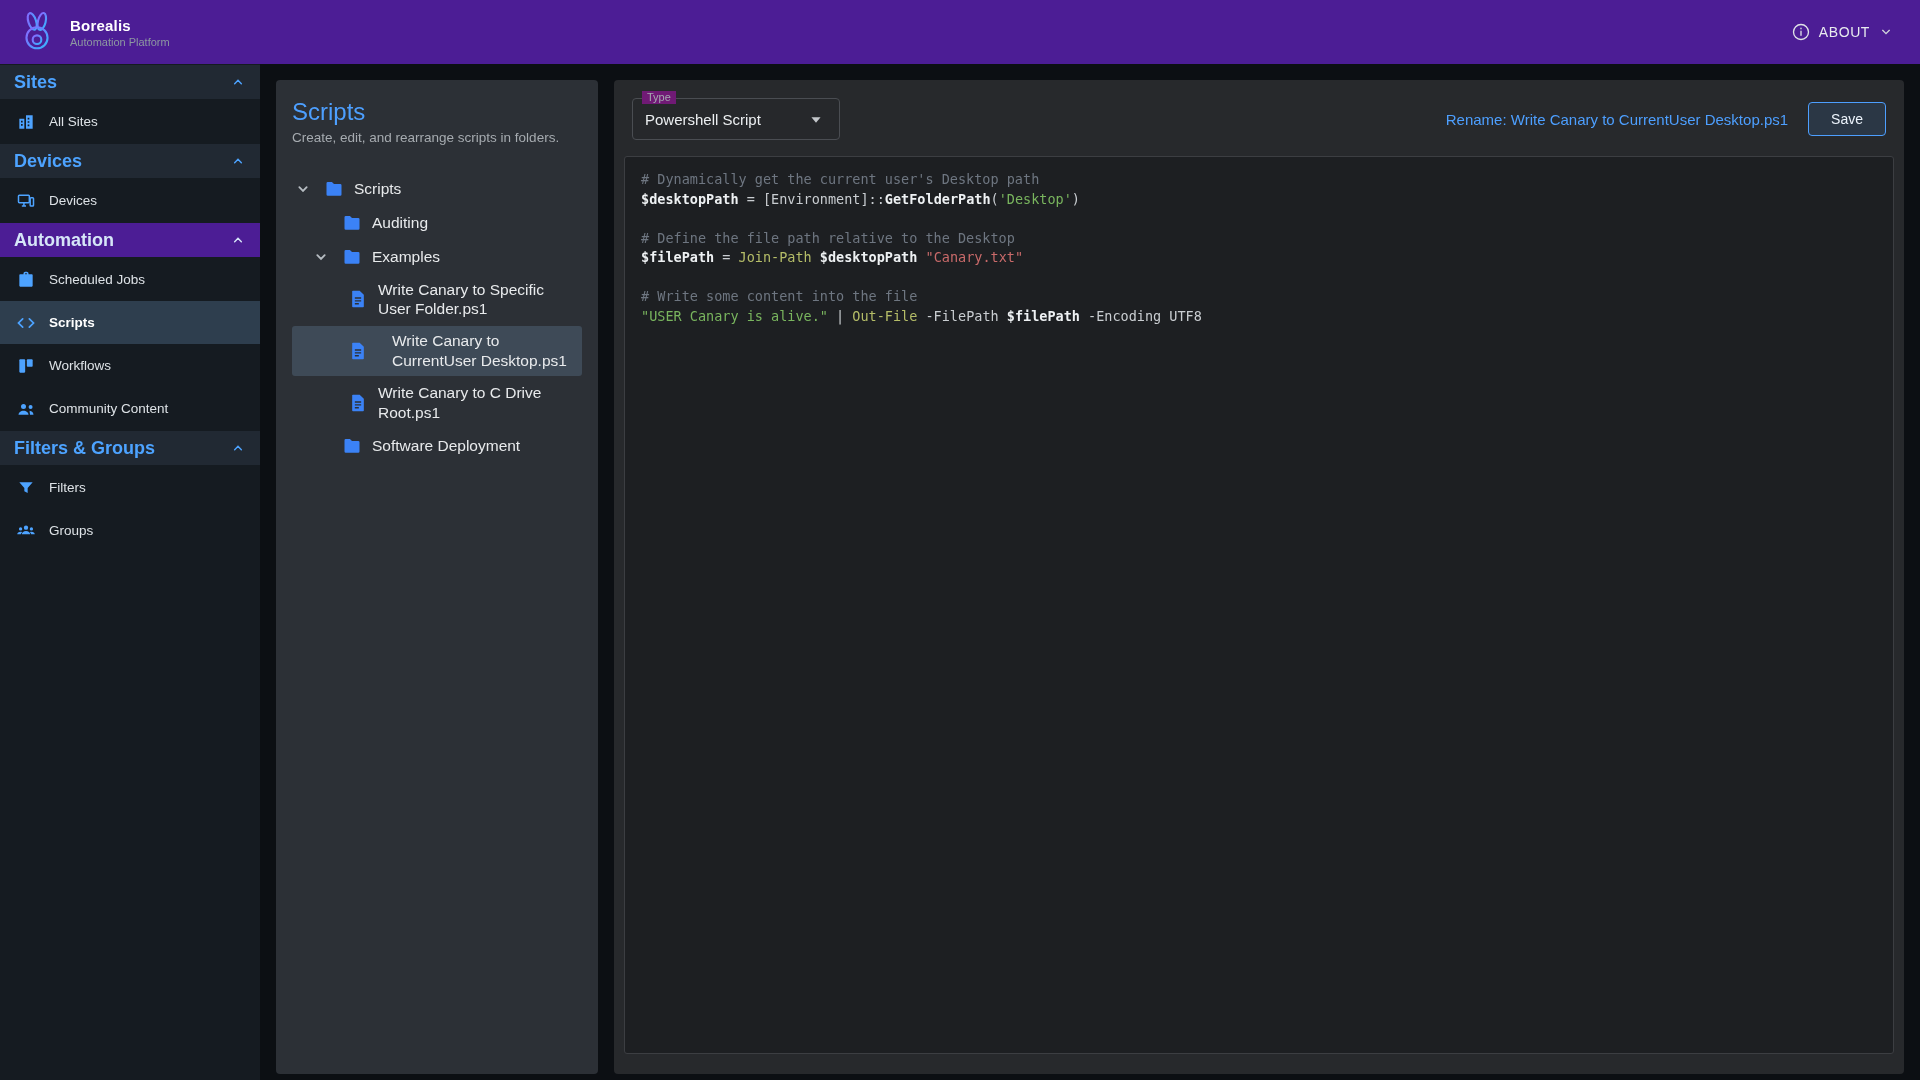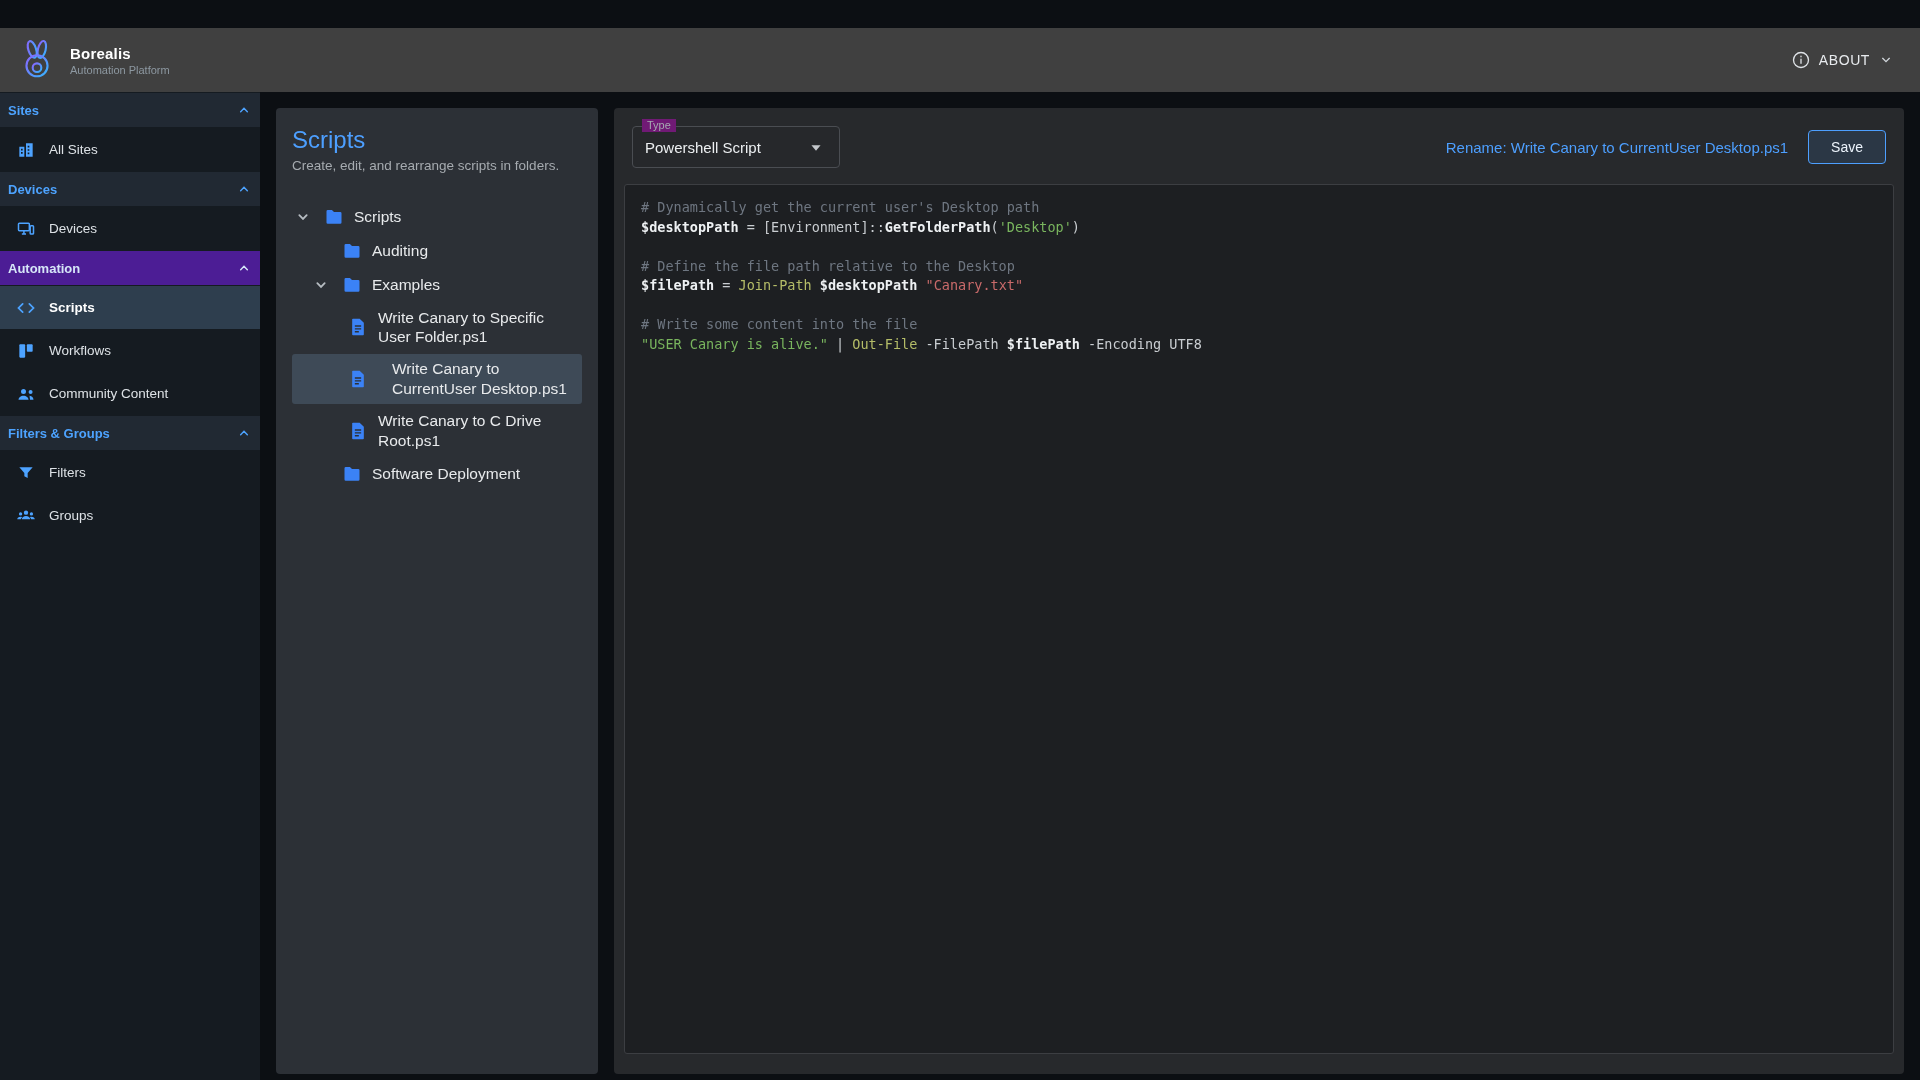--- a/index.html
+++ b/index.html
@@ -8,43 +8,42 @@
     width: 1920px; height: 1080px; overflow: hidden;
     font-family: "Liberation Sans", "DejaVu Sans", sans-serif;
     color: #e6e9ec; background: #0c0f13;
     display: flex; flex-direction: column;
   }
   .icon svg { width: 100%; height: 100%; display: block; }
 
   
   .topbar {
     height: 64px; flex-shrink: 0;
-    background: #404040;
+    background: #4c1d95;
     display: flex; align-items: center; justify-content: space-between;
     padding: 0 26px 0 14px;
-    margin-top: 28px;
   }
   .brand { display: flex; align-items: center; gap: 10px; }
   .brand-logo { width: 46px; height: 46px; }
   .brand-name { font-size: 15px; font-weight: 700; color: #ffffff; letter-spacing: .2px; }
   .brand-sub { font-size: 11px; color: #8d98a1; margin-top: 2px; }
   .about { display: flex; align-items: center; gap: 8px; cursor: pointer; }
   .about-label { font-size: 14px; letter-spacing: .6px; color: #e8ebee; }
   .about .info { width: 20px; height: 20px; color: #dfe3e7; }
   .about .chev { width: 16px; height: 16px; color: #cfd4d9; }
 
   
   .main-row { flex: 1; display: flex; min-height: 0; }
 
   
   .sidebar { width: 260px; flex-shrink: 0; background: #151b21; display: flex; flex-direction: column; }
   .sb-section {
     height: 34px; flex-shrink: 0; background: #212933; color: #4da3ff;
     display: flex; align-items: center; justify-content: space-between;
-    padding: 0 8px; font-size: 13px; font-weight: 700; cursor: pointer;
+    padding: 0 14px; font-size: 18px; font-weight: 700; cursor: pointer;
     margin-bottom: 1px; margin-top: 1px;
   }
   .sb-section.active { background: #4c1d95; color: #d6e6f8; }
   .sb-sec-chev { width: 16px; height: 16px; }
   .sb-item {
     height: 43px; flex-shrink: 0; display: flex; align-items: center; gap: 13px;
     padding: 0 16px; font-size: 13.5px; color: #dde2e6; cursor: pointer;
   }
   .sb-item.selected { background: #2e3e4e; font-weight: 700; color: #ffffff; }
   .sb-icon { width: 20px; height: 20px; color: #4da3ff; flex-shrink: 0; }
@@ -189,20 +188,28 @@
         <span class="sb-item-label">Devices</span>
       </div>
       <div class="sb-section active">
         <span class="sb-sec-label">Automation</span>
         <span class="sb-sec-chev icon">
           <svg viewBox="0 0 24 24">
             <path d="M7 14.5l5-5 5 5" fill="none" stroke="currentColor" stroke-width="2.2" stroke-linecap="round"></path>
           </svg>
         </span>
       </div>
+      <div class="sb-item">
+        <span class="sb-icon icon">
+          <svg viewBox="0 0 24 24" fill="currentColor">
+            <path d="M9 5V4a2 2 0 0 1 2-2h2a2 2 0 0 1 2 2v1h4a1 1 0 0 1 1 1v13a1 1 0 0 1-1 1H5a1 1 0 0 1-1-1V6a1 1 0 0 1 1-1h4zm2 0h2V4h-2v1z"></path>
+          </svg>
+        </span>
+        <span class="sb-item-label">Scheduled Jobs</span>
+      </div>
       <div class="sb-item selected">
         <span class="sb-icon icon">
           <svg viewBox="0 0 24 24" fill="none" stroke="currentColor" stroke-width="2.1" stroke-linecap="round">
             <path d="M8 7l-5 5 5 5M16 7l5 5-5 5"></path>
           </svg>
         </span>
         <span class="sb-item-label">Scripts</span>
       </div>
       <div class="sb-item">
         <span class="sb-icon icon">

